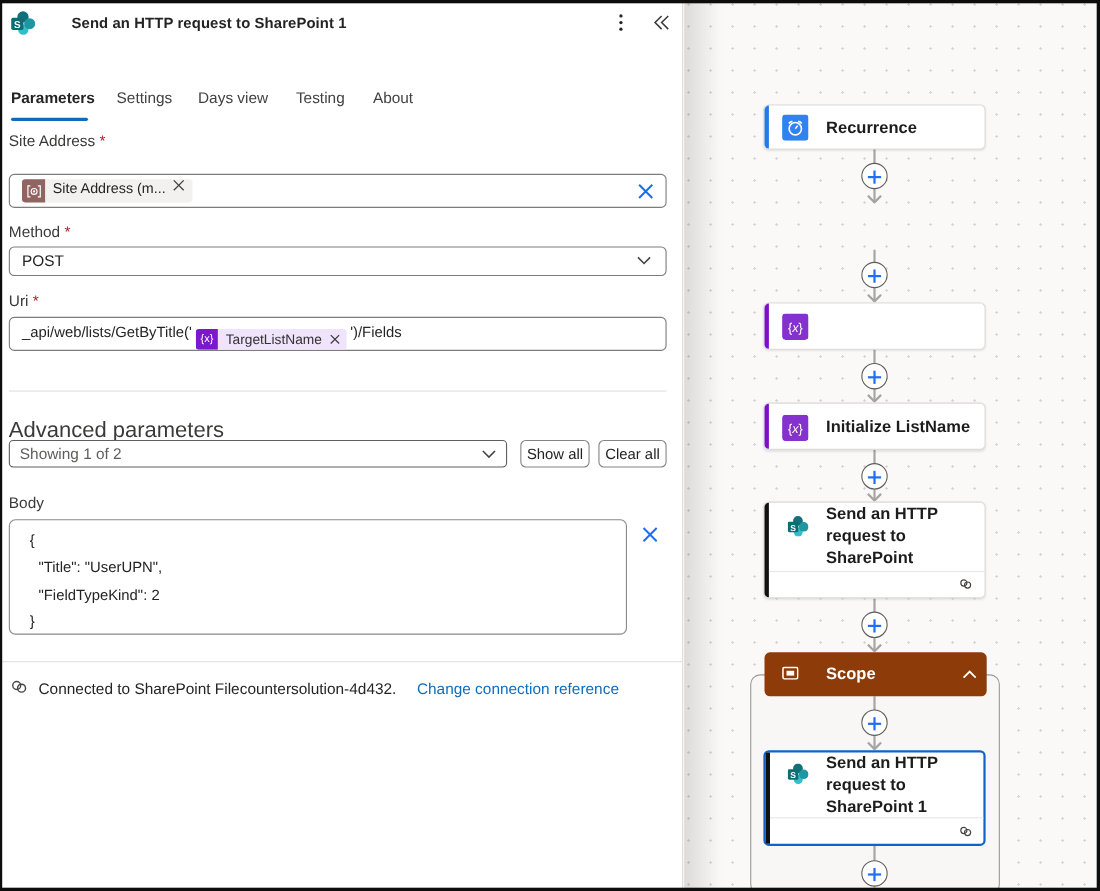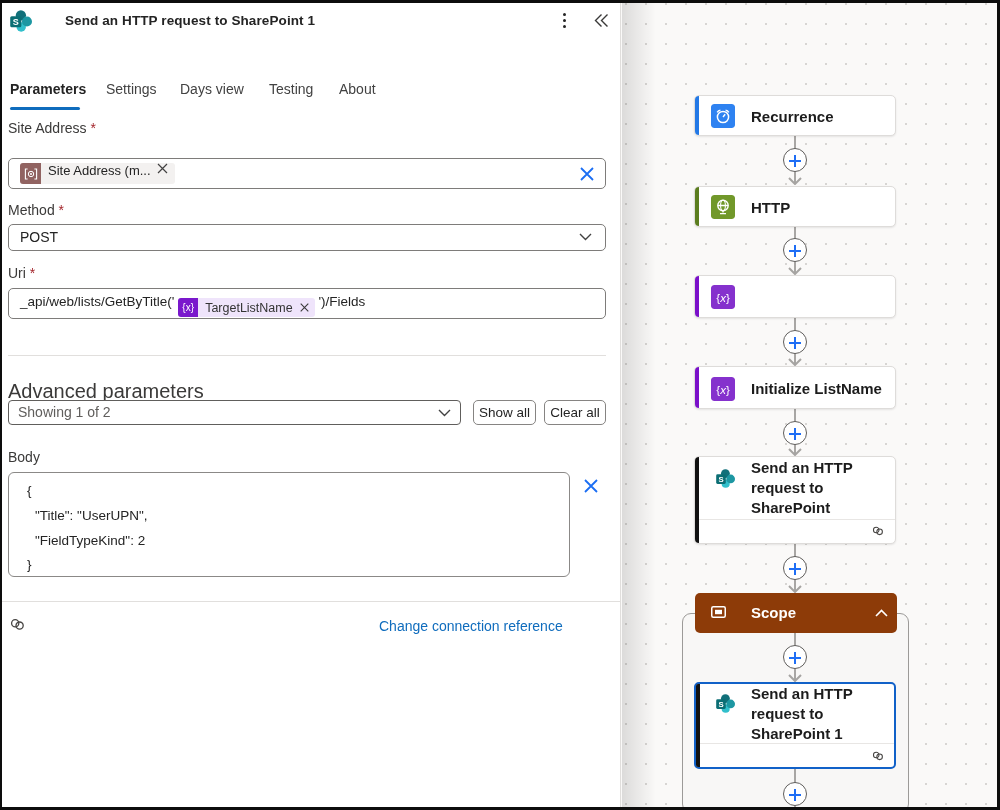--- a/index.html
+++ b/index.html
@@ -137,20 +137,21 @@
     </div>
     <svg class="abs" style="left:584px;top:479px" width="14" height="14" viewBox="0 0 14 14">
         <path d="M1 1 L13 13 M13 1 L1 13" stroke="#1b6ef3" stroke-width="1.8"></path>
       </svg>
     <div class="divider" style="left:0;top:601px;width:620px"></div>
 
     <svg class="rings" style="left:10px;top:618px" width="15" height="13" viewBox="0 0 15 13">
       <circle cx="5.2" cy="5.2" r="3.6" fill="none" stroke="#474543" stroke-width="1.3"></circle>
       <circle cx="9.6" cy="7.6" r="3.6" fill="none" stroke="#474543" stroke-width="1.3"></circle>
     </svg>
+    <div id="footer">Connected to SharePoint Filecountersolution-4d432.</div>
     <div id="footlink">Change connection reference</div>
   </div>
 
   <div id="canvas">
     <div id="shadow"></div>
 
     <div id="scopebox"></div>
 
     <div class="vline" style="top:135px;height:49px"></div>
     <div class="vline" style="top:227px;height:46px"></div>
@@ -189,30 +190,20 @@
 
     <div class="card" style="top:95px;height:41px">
       <div class="bar" style="background:#2379e6"></div>
       <svg class="cicon" style="top:8px" width="24" height="24" viewBox="0 0 24 24">
         <rect width="24" height="24" rx="3" fill="#2e82f1"></rect>
         <circle cx="12" cy="13" r="5.6" fill="none" stroke="#fff" stroke-width="1.5"></circle>
         <path d="M12 13 L14.2 10.2" stroke="#fff" stroke-width="1.4" fill="none"></path>
         <path d="M6.2 8.3 A4 4 0 0 1 9.4 6.3 M17.8 8.3 A4 4 0 0 0 14.6 6.3" stroke="#fff" stroke-width="1.5" fill="none"></path>
       </svg>
       <div class="ctitle" style="top:11px">Recurrence</div>
-    </div>
-    <div class="card" style="top:186px;height:41px">
-      <div class="bar" style="background:#5b7d1f"></div>
-      <svg class="cicon" style="top:8px" width="24" height="24" viewBox="0 0 24 24">
-        <rect width="24" height="24" rx="3" fill="#71982a"></rect>
-        <circle cx="12" cy="10.5" r="5.2" fill="none" stroke="#fff" stroke-width="1.4"></circle>
-        <ellipse cx="12" cy="10.5" rx="2.4" ry="5.2" fill="none" stroke="#fff" stroke-width="1.1"></ellipse>
-        <path d="M6.8 10.5 L17.2 10.5 M12 15.7 L12 17.5 M9 18.6 L15 18.6" stroke="#fff" stroke-width="1.3" fill="none"></path>
-      </svg>
-      <div class="ctitle" style="top:11px">HTTP</div>
     </div>
     <div class="card" style="top:275px;height:43px">
       <div class="bar" style="background:#7a10c9"></div>
       <svg class="cicon" style="top:9px" width="24" height="24" viewBox="0 0 24 24">
         <rect width="24" height="24" rx="3" fill="#8531cd"></rect>
         <text x="12" y="16.5" font-size="11.5" fill="#fff" text-anchor="middle" font-family="Liberation Sans">{<tspan font-style="italic">x</tspan>}</text>
       </svg>
     </div>
     <div class="card" style="top:366px;height:43px">
       <div class="bar" style="background:#7a10c9"></div>

